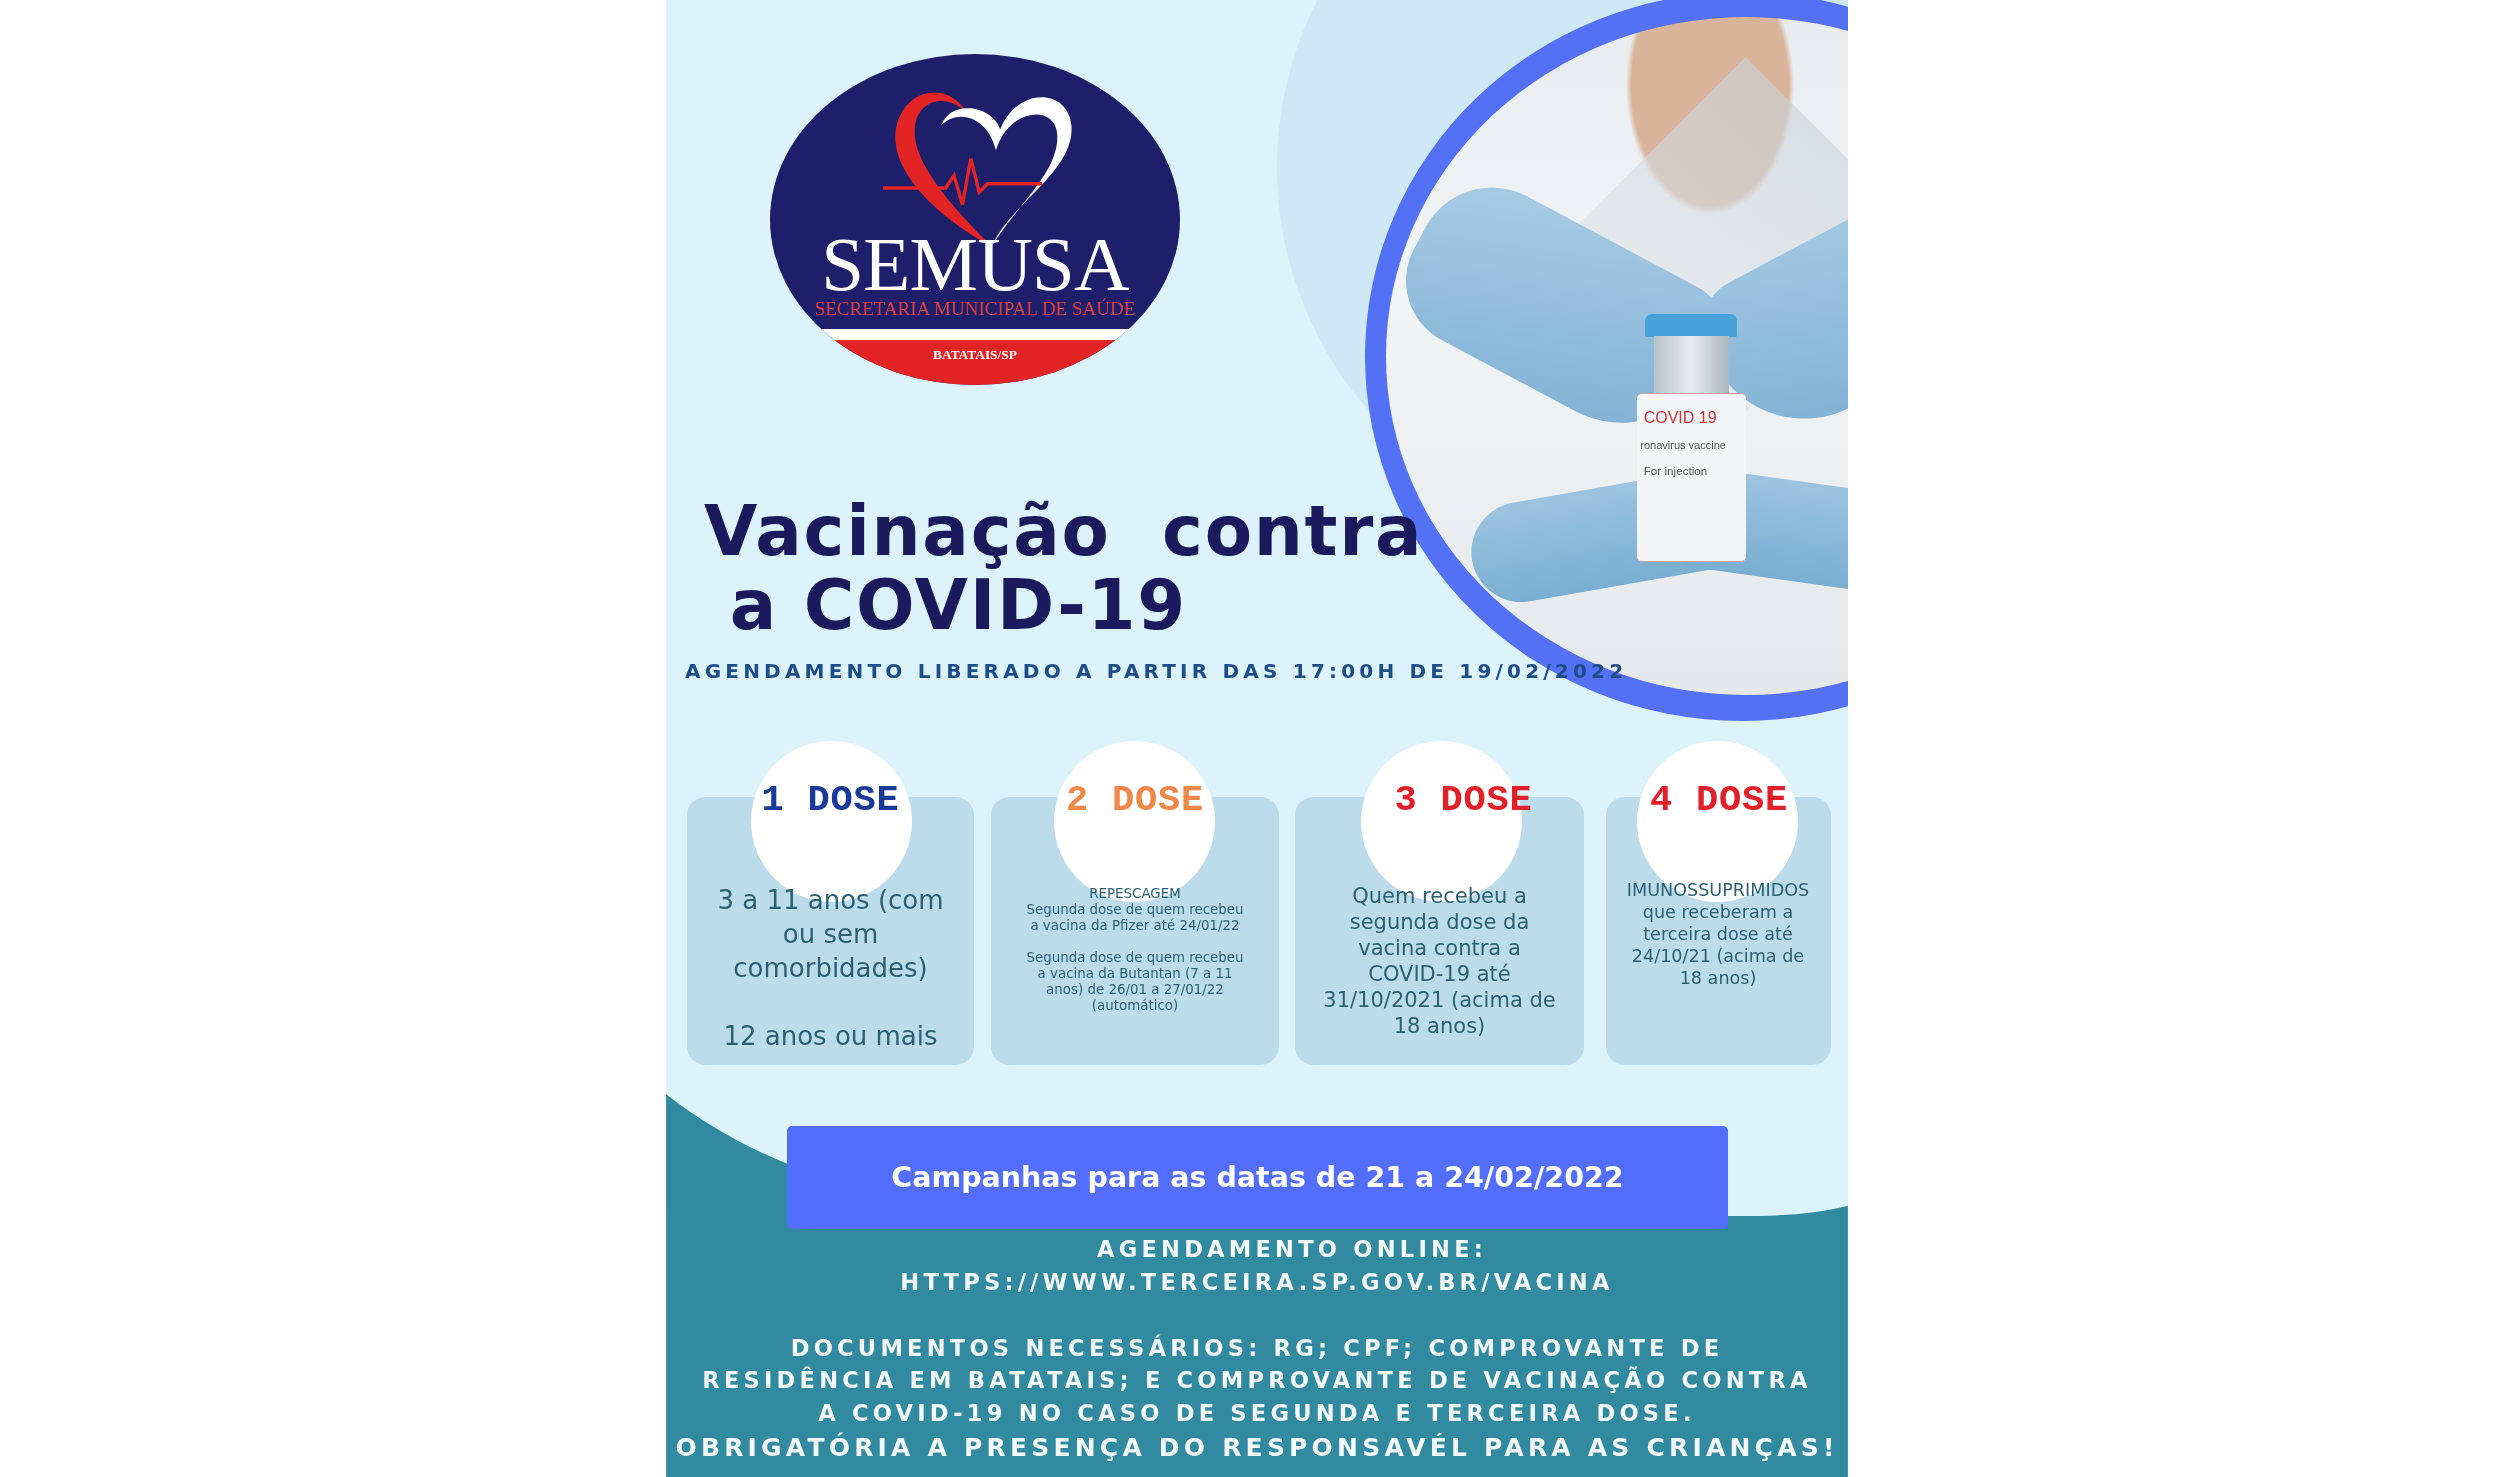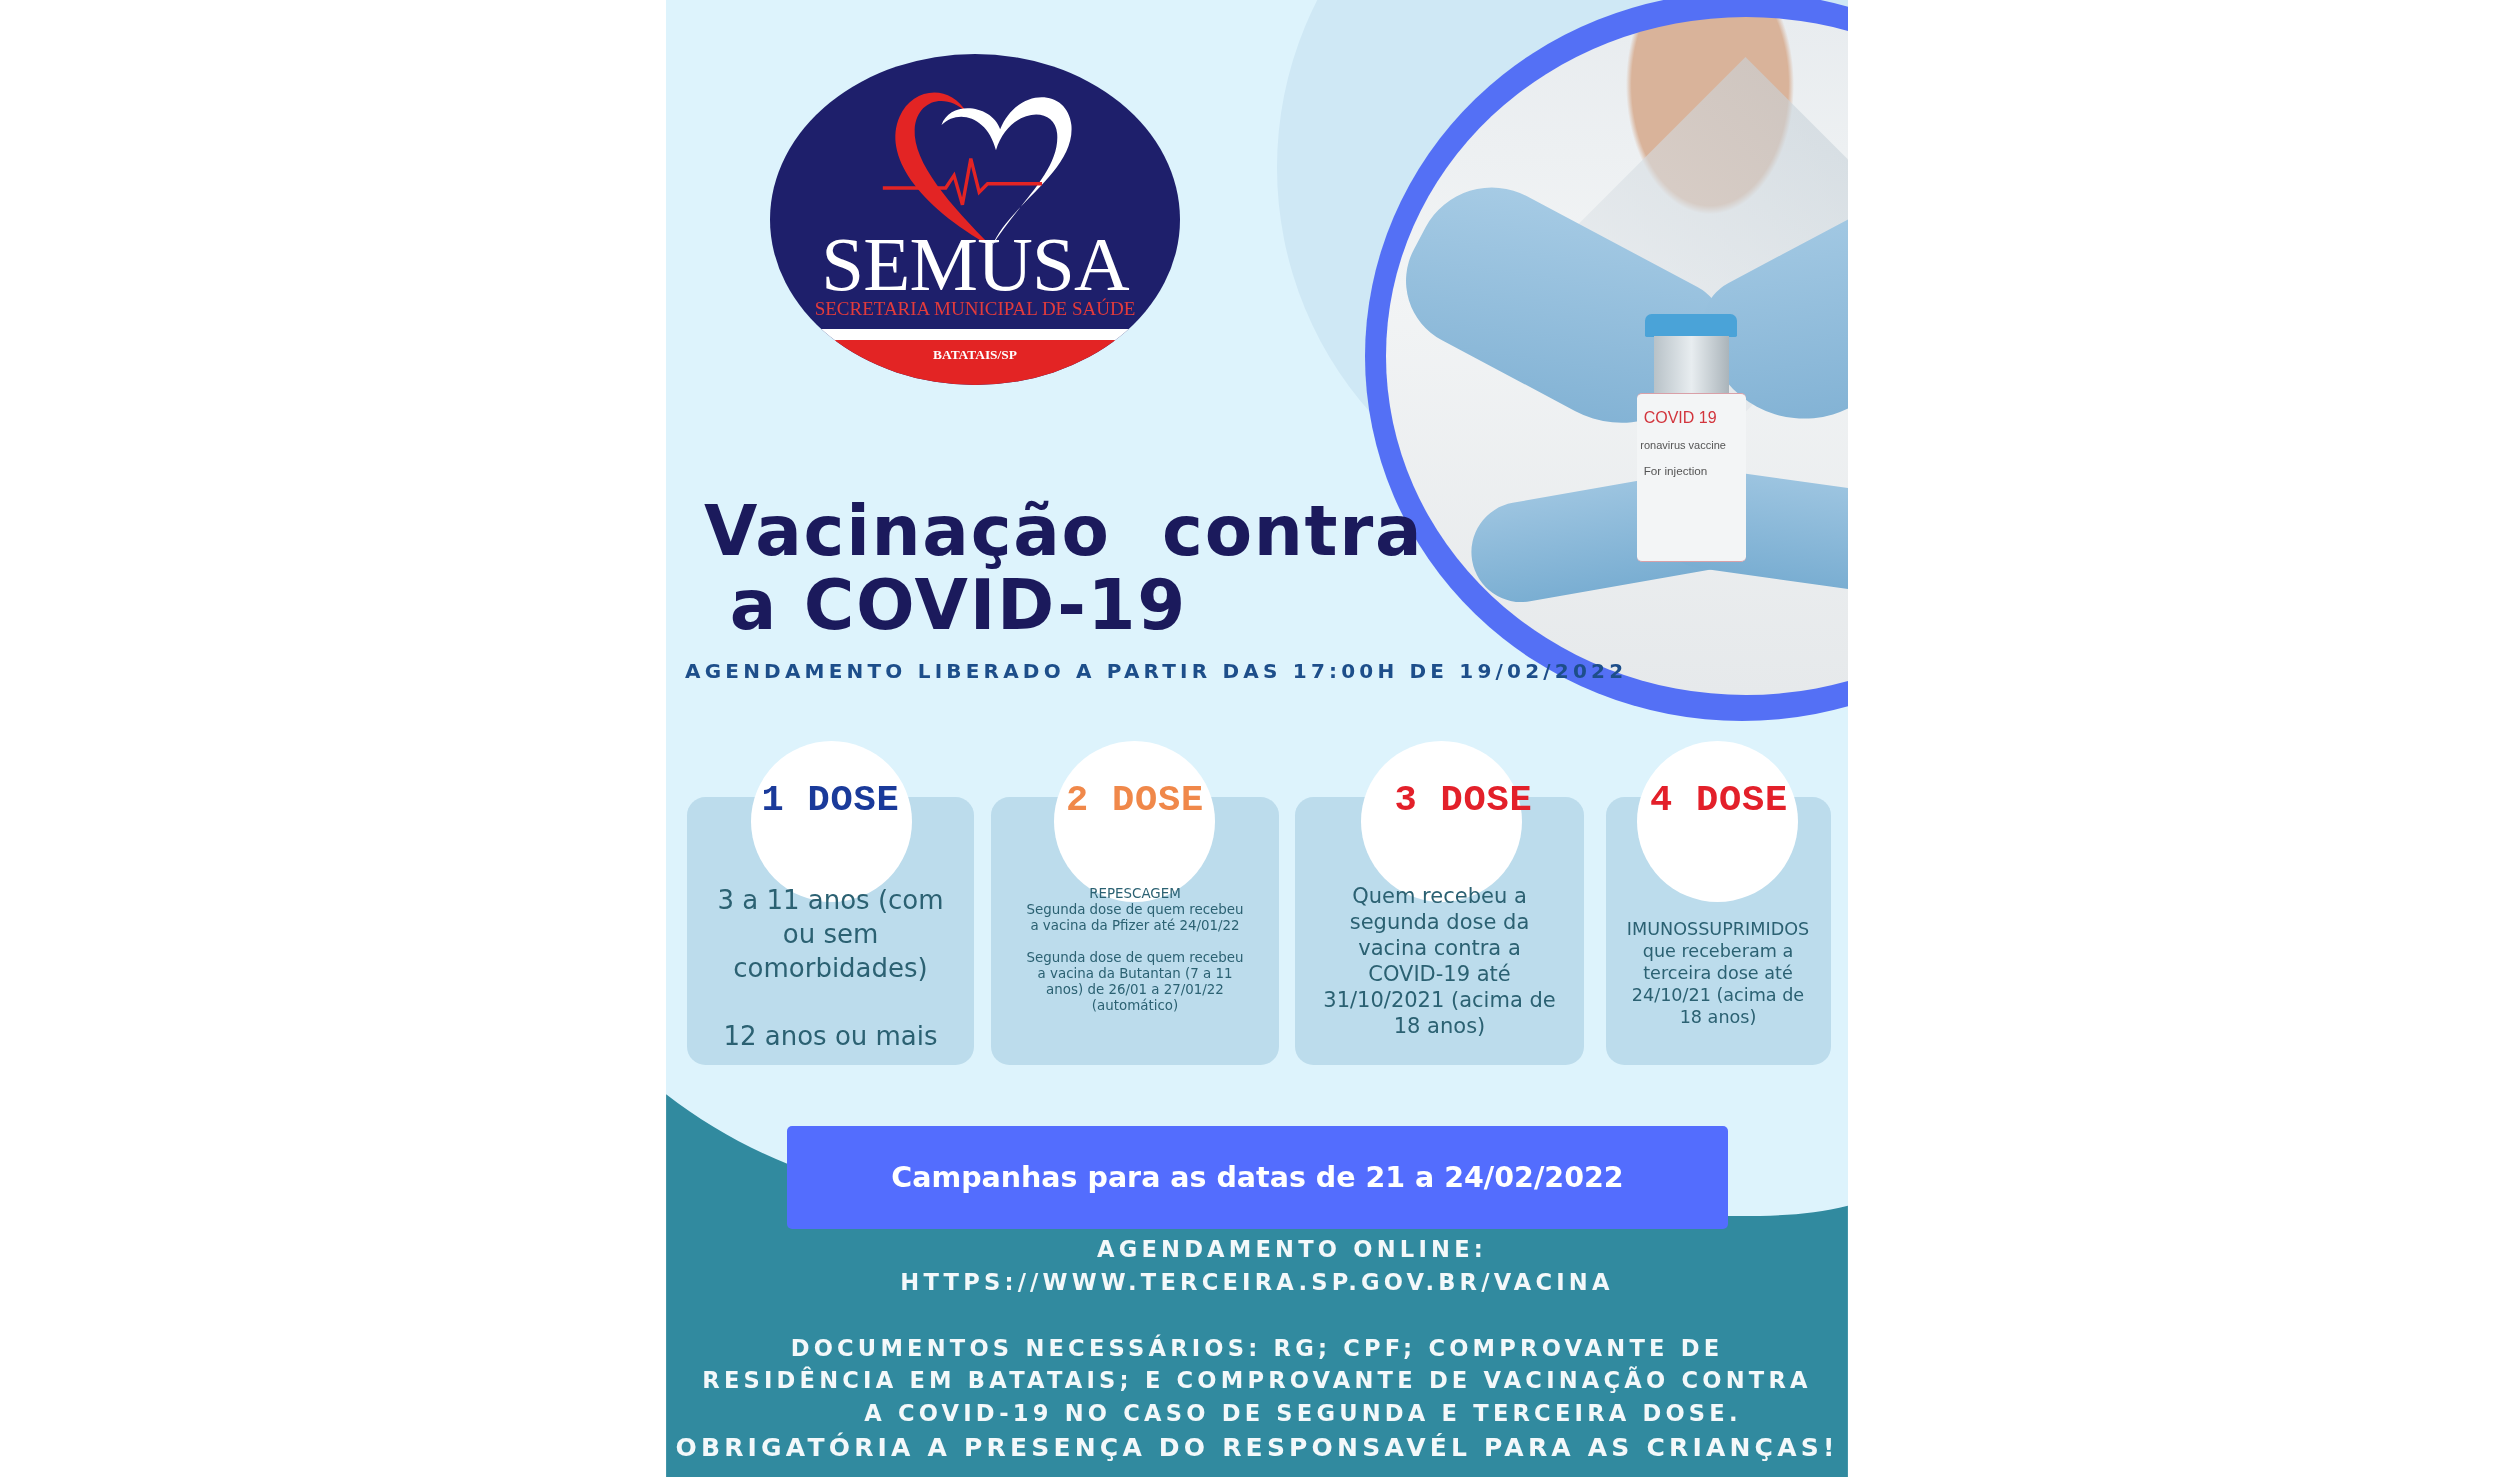--- a/index.html
+++ b/index.html
@@ -127,35 +127,35 @@
 
   <div class="abs card-body" style="left:629px;top:883px;width:289px;font-size:21px;line-height:26px;">
     <div>Quem recebeu a</div>
     <div>segunda dose da</div>
     <div>vacina contra a</div>
     <div>COVID-19 até</div>
     <div>31/10/2021 (acima de</div>
     <div>18 anos)</div>
   </div>
 
-  <div class="abs card-body" style="left:935px;top:879px;width:234px;font-size:17.6px;line-height:22px;margin-top:39px;">
+  <div class="abs card-body" style="left:935px;top:879px;width:234px;font-size:17.6px;line-height:22px;">
     <div>IMUNOSSUPRIMIDOS</div>
     <div>que receberam a</div>
     <div>terceira dose até</div>
     <div>24/10/21  (acima de</div>
     <div>18 anos)</div>
   </div>
 
   <svg class="abs" style="left:0;top:1080px;" width="1182" height="397" viewBox="0 0 1411 474">
     <path d="M0 17 C 120 110, 260 150, 470 160 L 1100 160 C 1250 160, 1330 170, 1411 150 L 1411 474 L 0 474 Z" fill="#318a9f"></path>
   </svg>
 
   <div class="abs campaign-btn">Campanhas para as datas de 21 a 24/02/2022</div>
 
   <div class="abs bottom-text" style="top:1236px;font-size:22.6px;margin-left:35px;">AGENDAMENTO ONLINE:</div>
   <div class="abs bottom-text" style="top:1269px;font-size:22.6px;">HTTPS://WWW.TERCEIRA.SP.GOV.BR/VACINA</div>
 
   <div class="abs bottom-text" style="top:1335px;font-size:22.6px;">DOCUMENTOS NECESSÁRIOS: RG; CPF; COMPROVANTE DE</div>
   <div class="abs bottom-text" style="top:1367px;font-size:22.6px;">RESIDÊNCIA EM BATATAIS; E COMPROVANTE DE VACINAÇÃO CONTRA</div>
-  <div class="abs bottom-text" style="top:1400px;font-size:22.6px;padding-left:46px;">A COVID-19 NO CASO DE SEGUNDA E TERCEIRA DOSE.</div>
+  <div class="abs bottom-text" style="top:1400px;font-size:22.6px;">A COVID-19 NO CASO DE SEGUNDA E TERCEIRA DOSE.</div>
   <div class="abs bottom-text" style="top:1433px;font-size:25px;">OBRIGATÓRIA A PRESENÇA DO RESPONSAVÉL PARA AS CRIANÇAS!</div>
 </div>
 
 
 </body></html>

